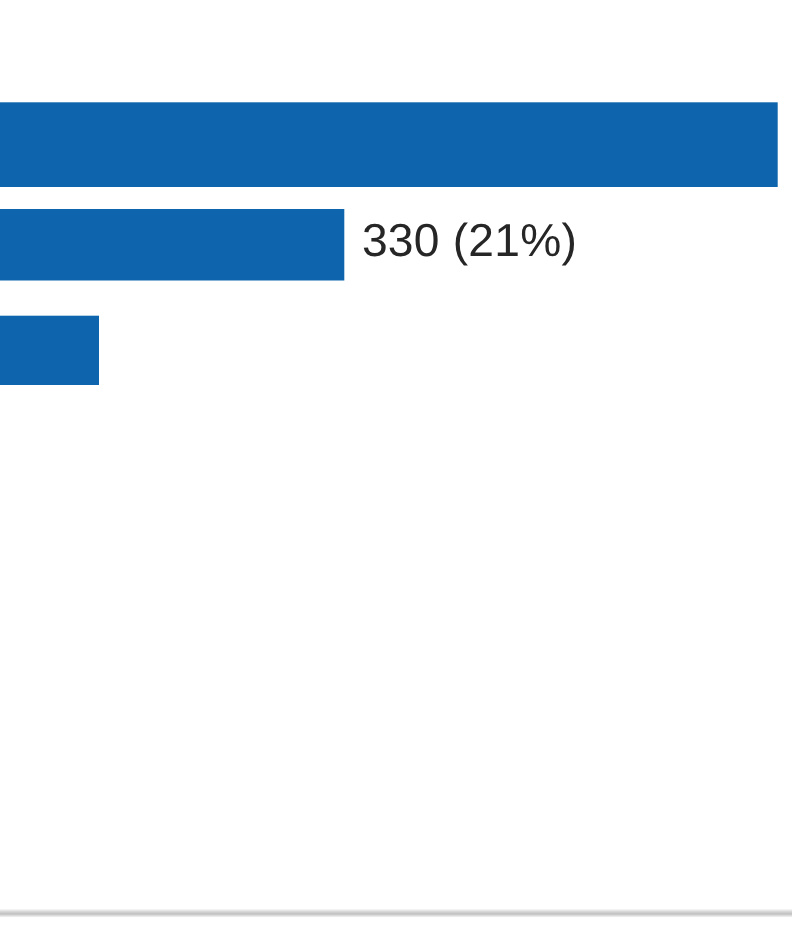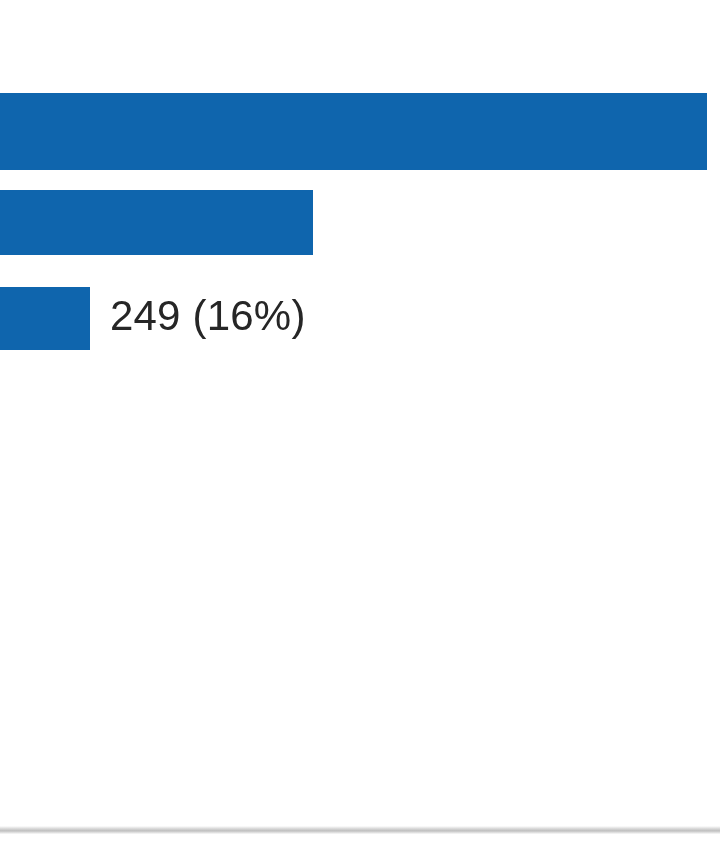--- a/index.html
+++ b/index.html
@@ -90,24 +90,24 @@
   <div class="plot-area">
 
     <div class="bar-row" id="row-0">
       <div class="bar" id="bar-0" style="width: 707px; background: rgb(15, 101, 173);"></div>
 
     </div>
 
     <div class="bar-row" id="row-1">
       <div class="bar" id="bar-1" style="width: 313px; background: rgb(15, 101, 173);"></div>
     </div>
+    <span class="bar-label" id="label-1" style="color: rgb(38, 38, 38);">330 (21%)</span>
 
     <div class="bar-row" id="row-2">
       <div class="bar" id="bar-2" style="width: 90px; background: rgb(15, 101, 173);"></div>
     </div>
-    <span class="bar-label" id="label-2" style="color: rgb(38, 38, 38);">249 (16%)</span>
 
   </div>
 
   <div class="bottom-divider" style="background: linear-gradient(rgb(255, 255, 255) 0%, rgb(214, 214, 214) 35%, rgb(191, 191, 191) 60%, rgb(228, 228, 228) 85%, rgb(250, 250, 250) 100%);"></div>
   <div class="footer-area"></div>
 
 </div>
 
 </body></html>

